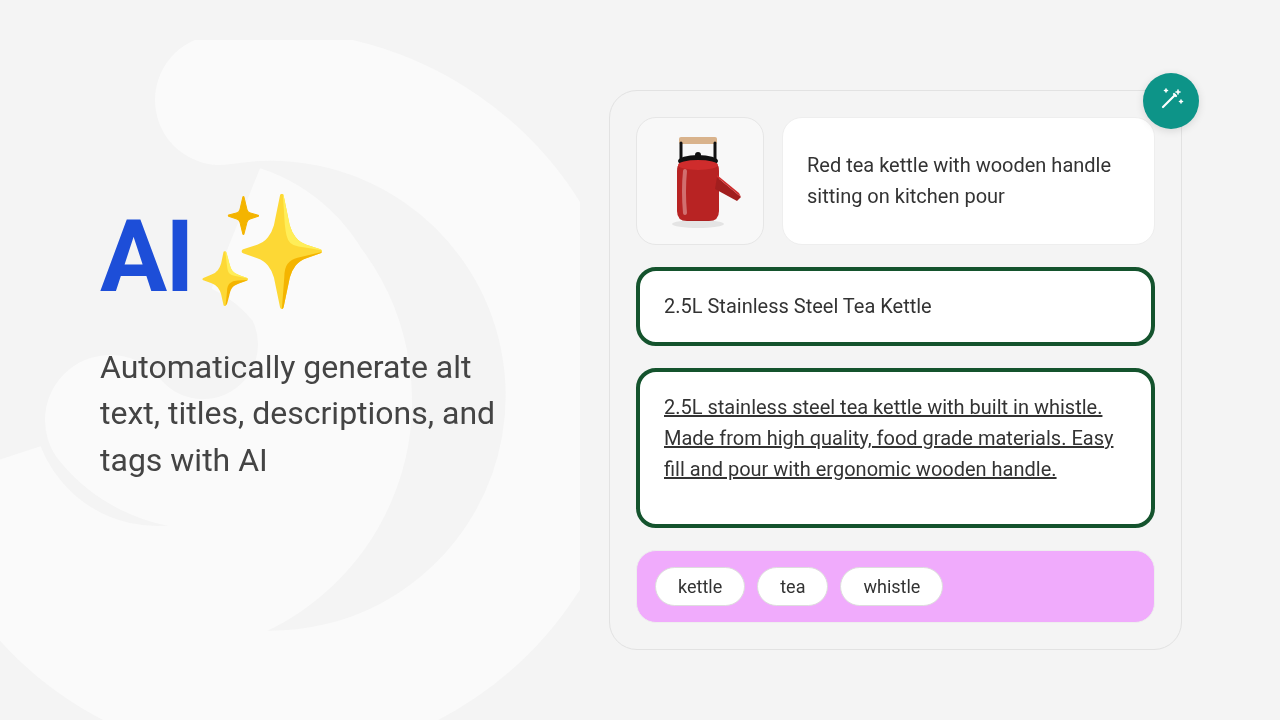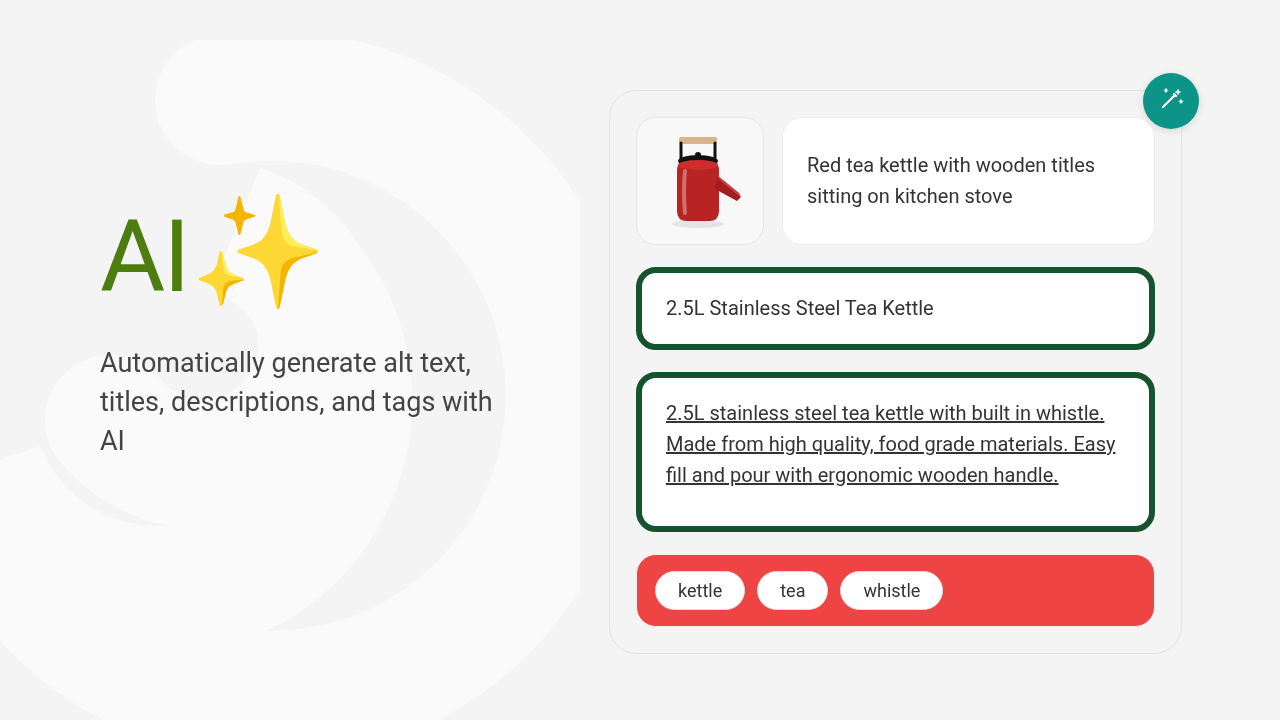--- a/index.html
+++ b/index.html
@@ -32,33 +32,33 @@
       left: 100px;
       top: 202px;
     }
     .headline {
       display: flex;
       align-items: center;
       gap: 2px;
     }
     .headline-text {
       font-size: 100px;
-      font-weight: 400;
-      color: #4d7c0f;
+      font-weight: 700;
+      color: #1d4ed8;
       letter-spacing: -2px;
       line-height: 1;
     }
     .headline-sparkle {
       font-size: 110px;
       line-height: 1;
       transform: translateY(-4px);
     }
     .subhead {
       margin-top: 32px;
-      font-size: 27px;
+      font-size: 32px;
       line-height: 1.45;
       color: #444;
       max-width: 420px;
       font-weight: 400;
     }
 
     
     .card {
       position: absolute;
       left: 609px;
@@ -111,35 +111,35 @@
       padding: 22px 24px;
       font-size: 20px;
       line-height: 1.55;
       color: #333;
       display: flex;
       align-items: center;
     }
 
     .field {
       background: #fff;
-      border: 6px solid #14532d;
+      border: 4px solid #14532d;
       border-radius: 20px;
       padding: 20px 24px;
       font-size: 20px;
       line-height: 1.55;
       color: #333;
       margin-top: 22px;
     }
     .field.desc {
       min-height: 160px;
       text-decoration: underline;
     }
 
     .tags-box {
-      background: #ef4444;
+      background: #f0abfc;
       border: 1px solid #eee;
       border-radius: 20px;
       padding: 16px 18px;
       margin-top: 22px;
       display: flex;
       gap: 12px;
       flex-wrap: wrap;
     }
     .tag {
       display: inline-flex;
@@ -204,21 +204,21 @@
 
         <path d="M30 40 Q28 60 30 82" stroke="#ffffff" stroke-opacity="0.35" stroke-width="4" fill="none" stroke-linecap="round"></path>
 
         <path d="M62 46 L86 66 L82 70 L60 58 Z" fill="#a11e1e"></path>
         <path d="M62 46 L86 66 L84 62 L62 44 Z" fill="#cf2c2c"></path>
 
         <ellipse cx="43" cy="93" rx="26" ry="4" fill="#000" fill-opacity="0.08"></ellipse>
       </svg>
     </div>
     <div class="alt-text-box">
-      <span>Red tea kettle with wooden titles sitting on kitchen stove</span>
+      <span>Red tea kettle with wooden handle sitting on kitchen pour</span>
     </div>
   </div>
 
   <div class="field">
     <span>2.5L Stainless Steel Tea Kettle</span>
   </div>
 
   <div class="field desc">
     <span>2.5L stainless steel tea kettle with built in whistle. Made from high quality, food grade materials. Easy fill and pour with ergonomic wooden handle.</span>
   </div>

